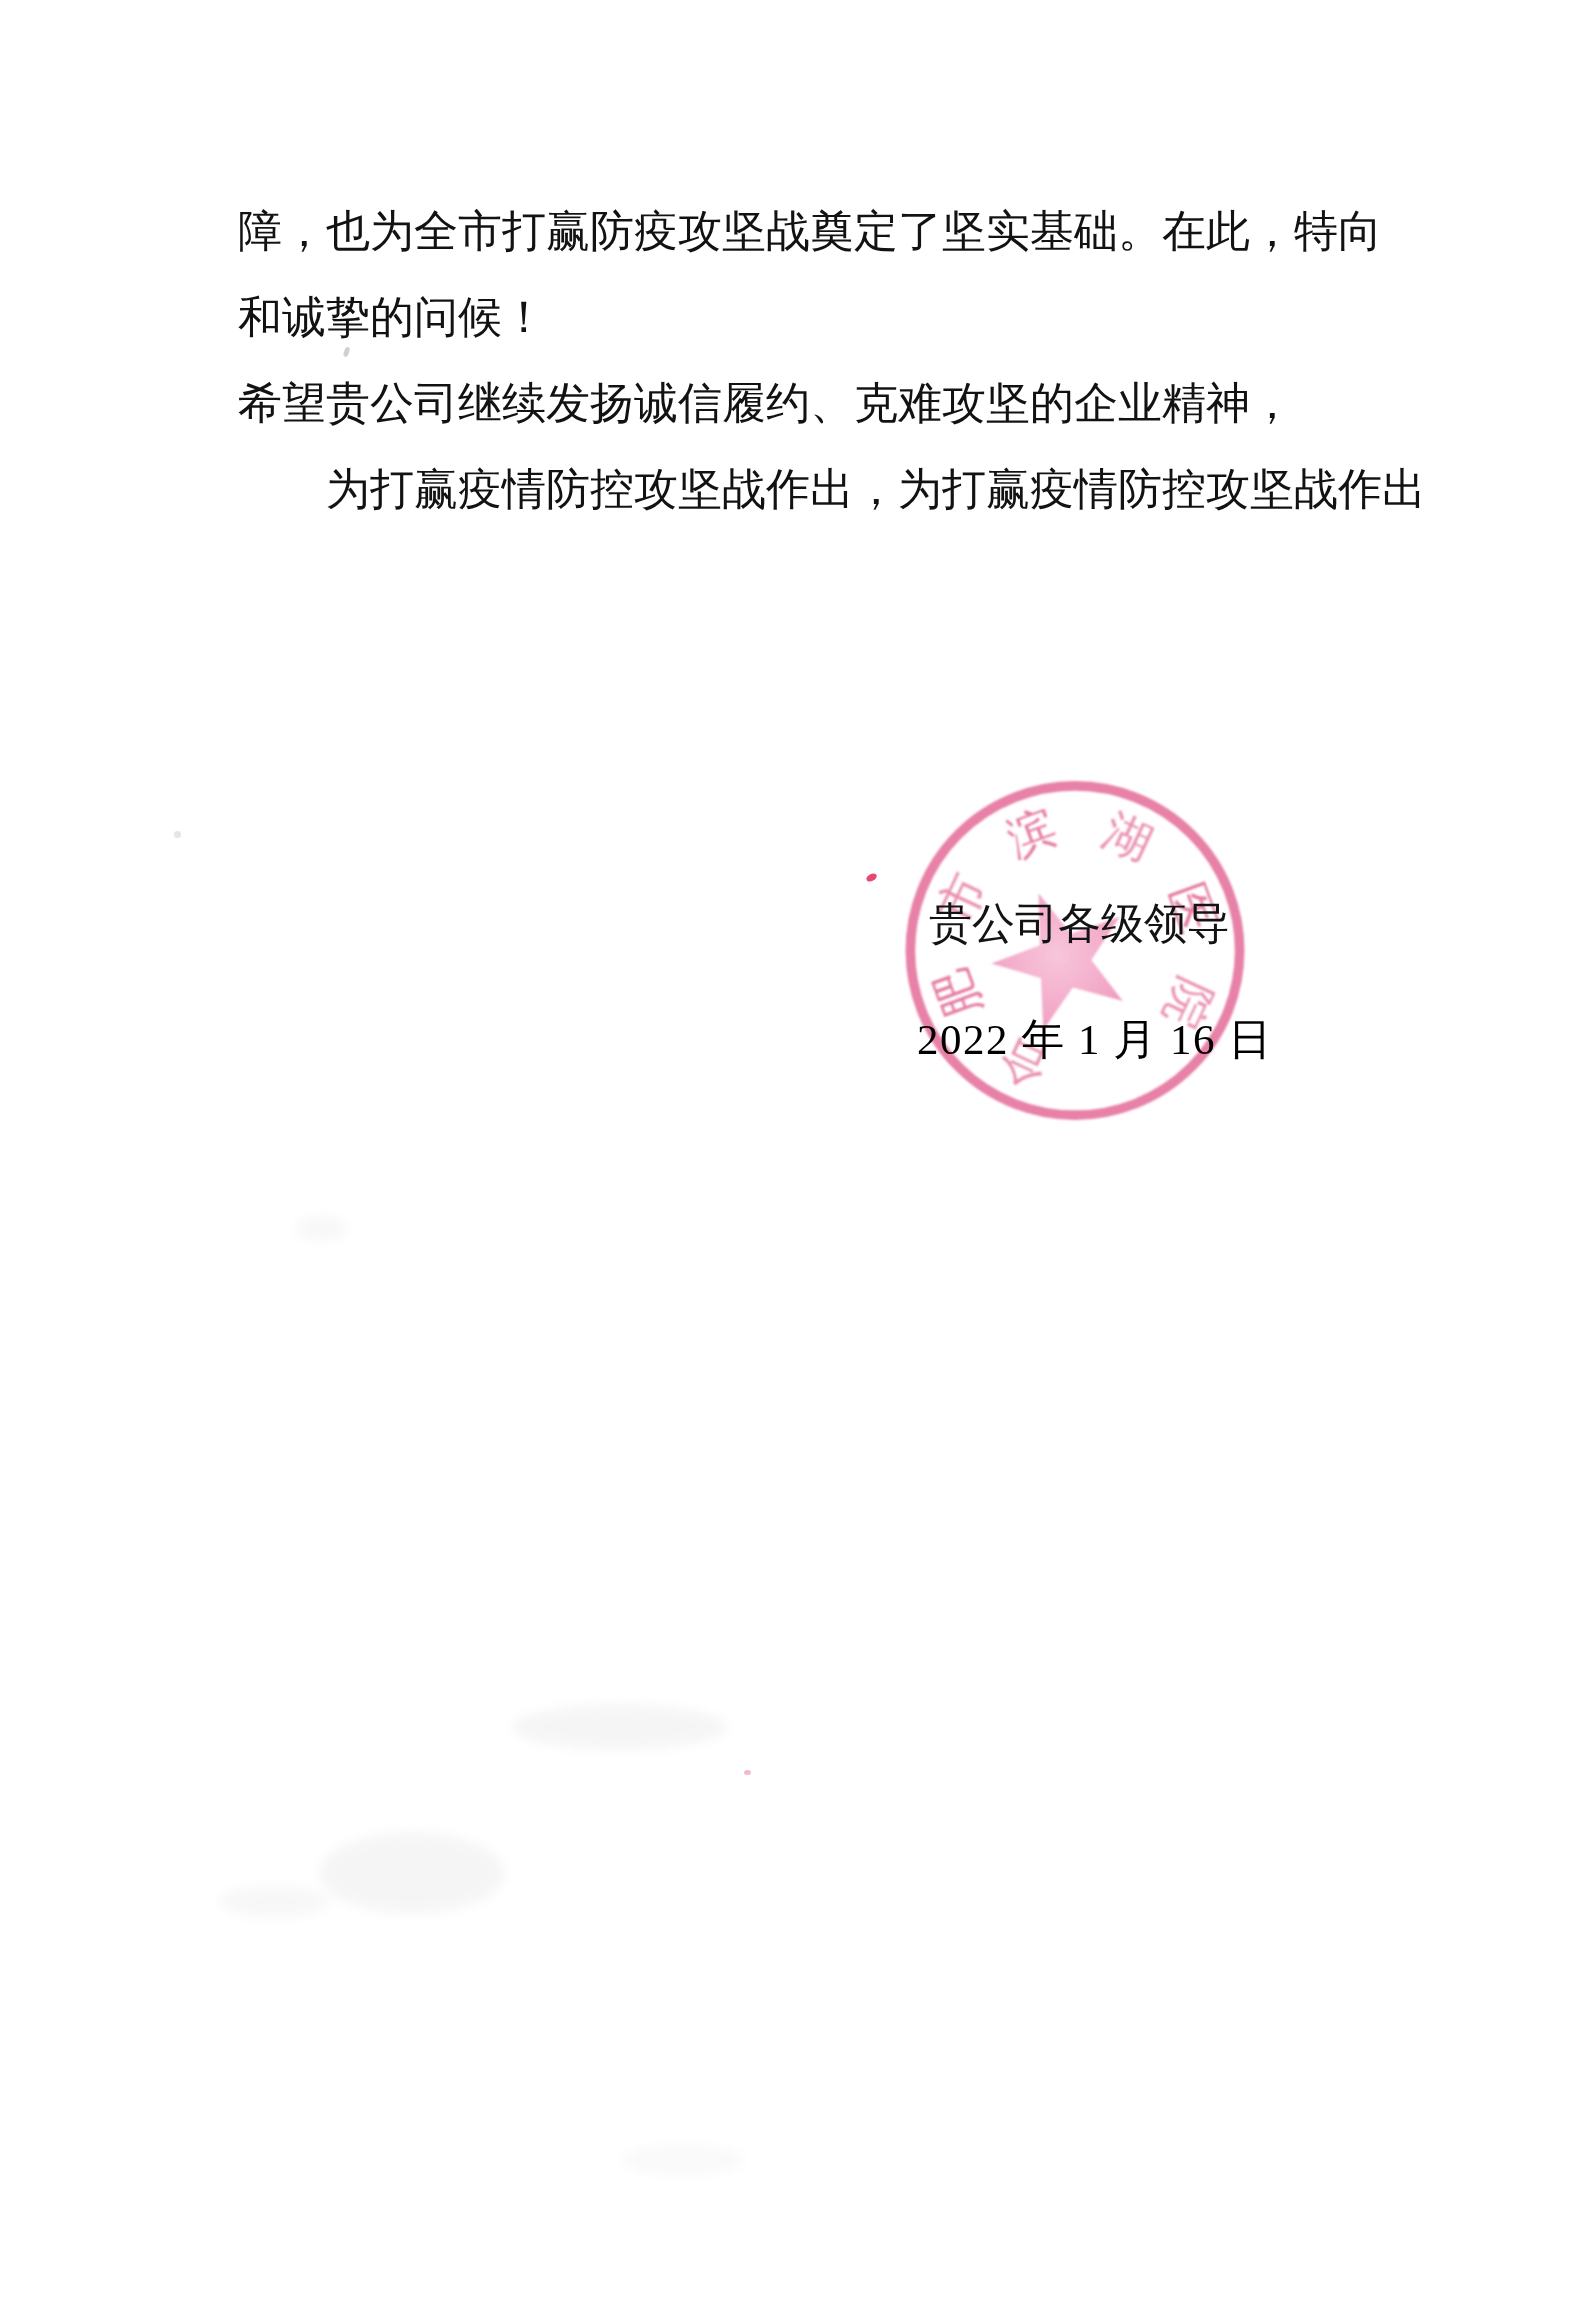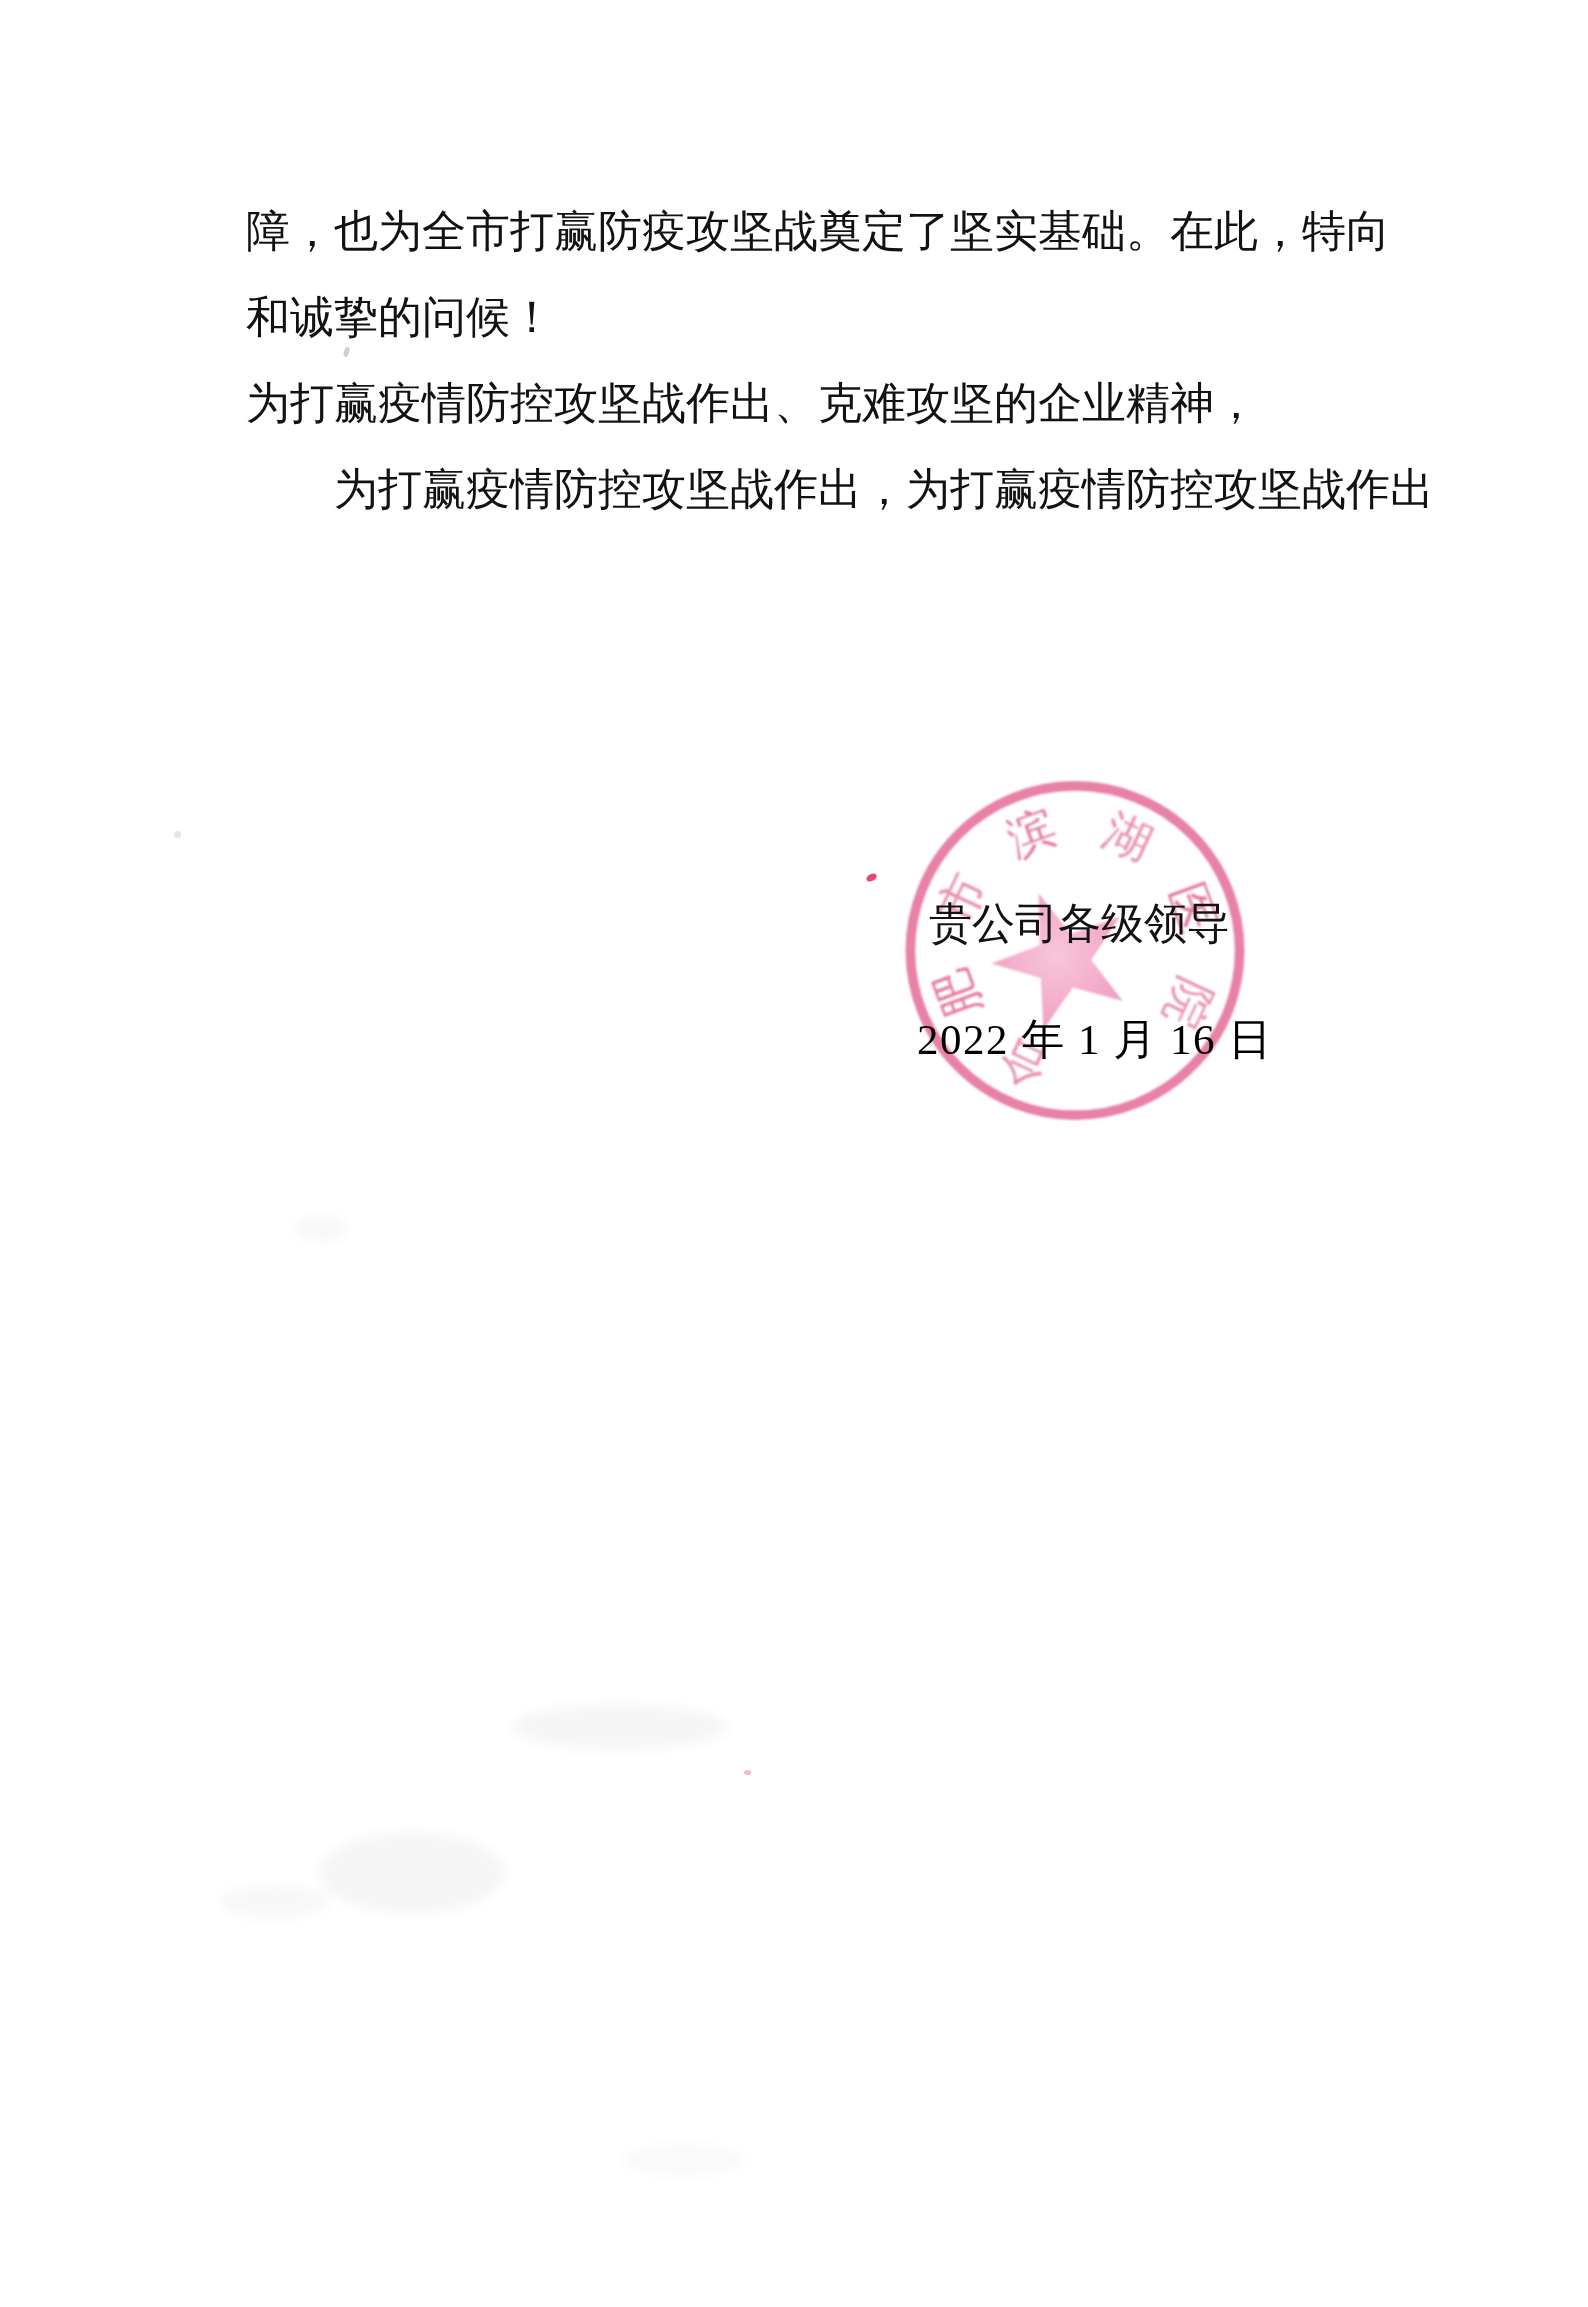--- a/index.html
+++ b/index.html
@@ -16,21 +16,20 @@
   
   .body-lines {
     position: absolute;
     left: 238px;
     top: 189px;
     width: 1147px;
     font-size: 44px;
     line-height: 86px;
     letter-spacing: 0;
     color: #121212;
-    margin-left: 8px;
   }
   .body-line { white-space: pre; }
   .body-line:nth-child(4) { text-indent: 2em; }
 
   
   .sig-org {
     position: absolute;
     left: 929px;
     top: 894px;
     font-size: 43px;
@@ -101,21 +100,21 @@
   .smudge-5 { left: 624px;  top: 2145px; width: 119px; height: 30px;  opacity: 0.03; }
 </style>
 </head>
 <body>
 
 <div class="page">
 
   <div class="body-lines">
       <div class="body-line">障，也为全市打赢防疫攻坚战奠定了坚实基础。在此，特向</div>
       <div class="body-line">和诚挚的问候！</div>
-      <div class="body-line">为打赢疫情防控攻坚战作出、克难攻坚的企业精神，</div>
+      <div class="body-line">希望贵公司继续发扬诚信履约、克难攻坚的企业精神，</div>
       <div class="body-line">为打赢疫情防控攻坚战作出，为打赢疫情防控攻坚战作出</div>
     </div>
 
   <svg class="stamp" viewBox="0 0 600 600" xmlns="http://www.w3.org/2000/svg">
     <defs>
       <filter id="ink-soft" x="-20%" y="-20%" width="140%" height="140%">
         <feGaussianBlur stdDeviation="1.6"></feGaussianBlur>
       </filter>
       <radialGradient id="star-grad" cx="50%" cy="45%" r="60%">
         <stop offset="0%" stop-color="#f7bcd4"></stop>

